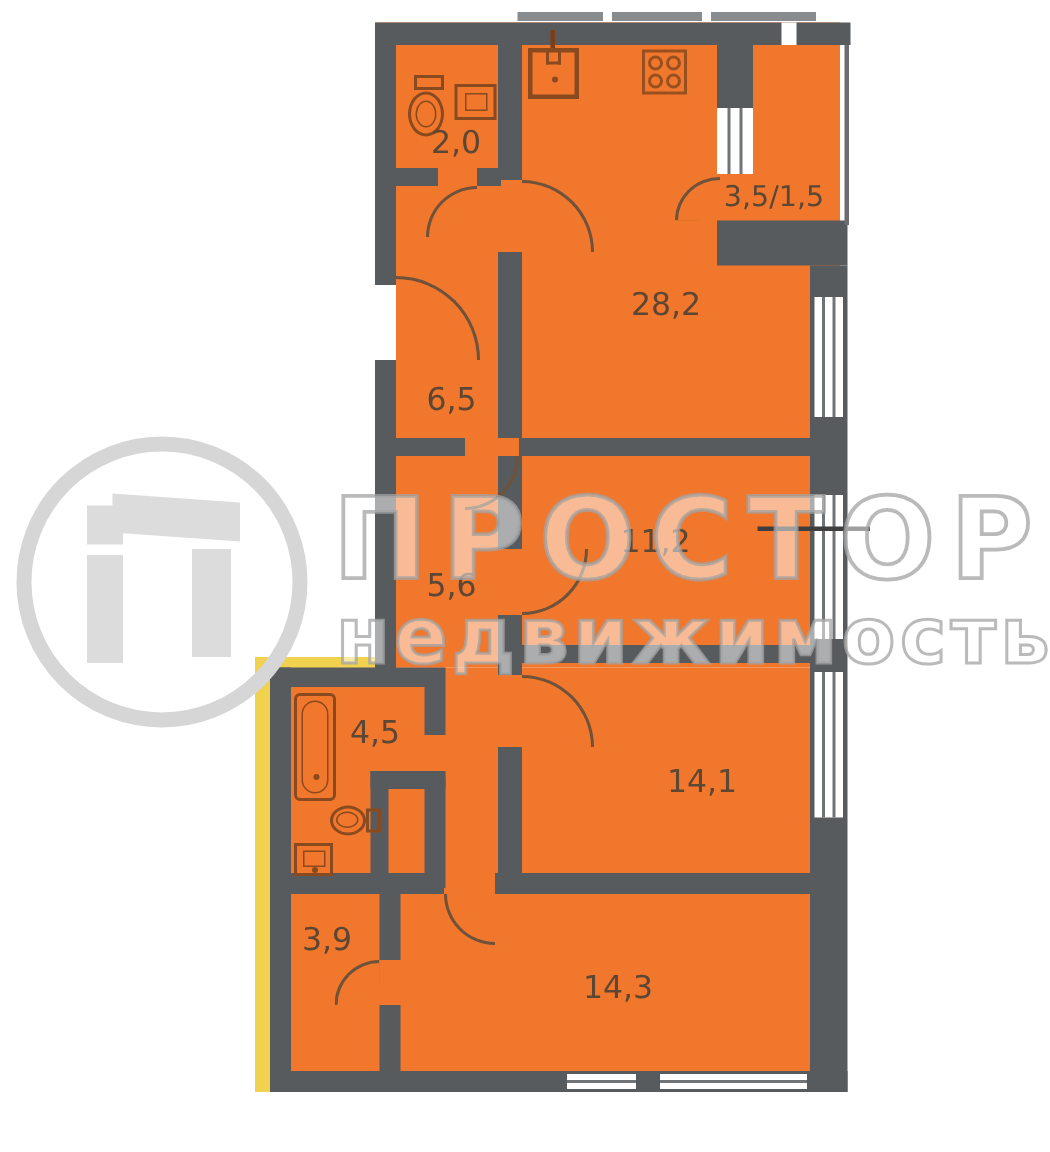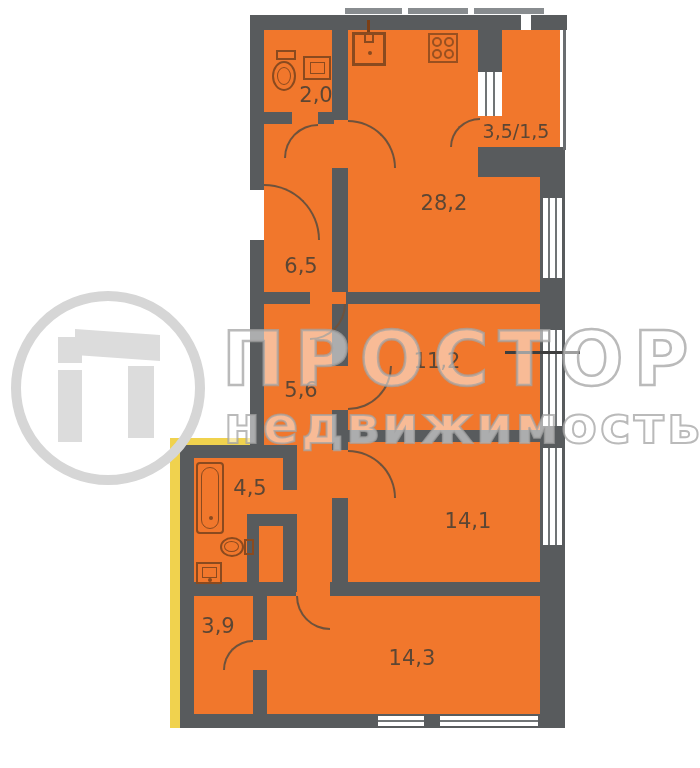--- a/index.html
+++ b/index.html
@@ -147,21 +147,21 @@
   <div class="ic noborder" style="left:220px;top:534px;width:36px;height:26px">
     <div class="p" style="left:0;top:3px;width:24px;height:20px;border-radius:50%"></div>
     <div class="p1" style="left:4px;top:7px;width:15px;height:11px;border-radius:50%"></div>
     <div class="p" style="left:24px;top:5px;width:10px;height:16px"></div>
   </div>
   <div class="ic" style="left:196px;top:562px;width:26px;height:22px">
     <div class="p1" style="left:4px;top:3px;width:15px;height:11px"></div>
     <div class="dot" style="left:10px;top:14px;width:4px;height:4px"></div>
   </div>
 
-  <div class="lbl" style="left:316px;top:95px">2,0</div>
+  <div class="lbl" style="left:304px;top:95px">2,0</div>
   <div class="lbl small" style="left:516px;top:131px">3,5/1,5</div>
   <div class="lbl" style="left:444px;top:203px">28,2</div>
   <div class="lbl" style="left:301px;top:266px">6,5</div>
   <div class="lbl" style="left:437px;top:361px">11,2</div>
   <div class="lbl" style="left:301px;top:390px">5,6</div>
   <div class="lbl" style="left:250px;top:488px">4,5</div>
   <div class="lbl" style="left:468px;top:521px">14,1</div>
   <div class="lbl" style="left:218px;top:626px">3,9</div>
   <div class="lbl" style="left:412px;top:658px">14,3</div>
 

